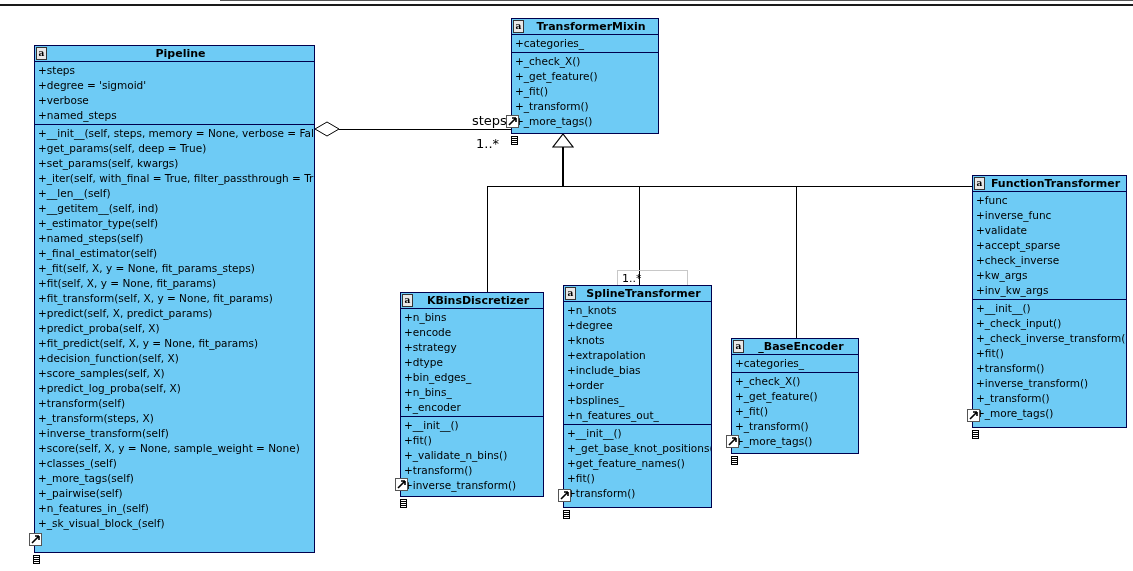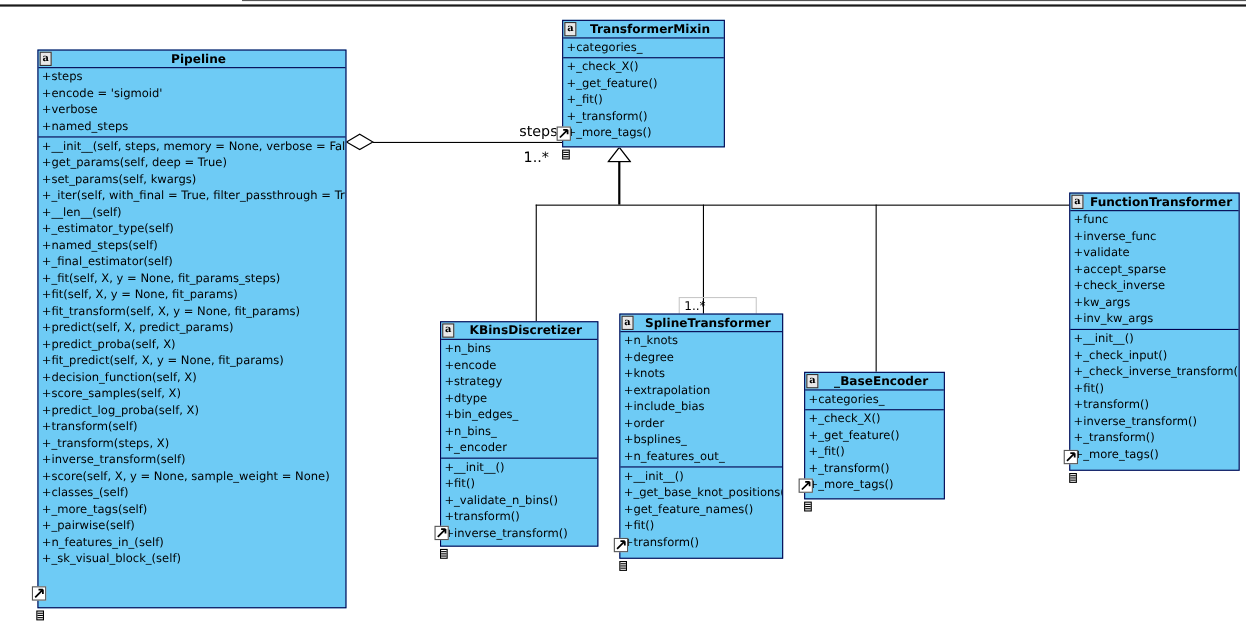--- a/index.html
+++ b/index.html
@@ -210,30 +210,31 @@
   <div class="mult-box" style="left:617px; top:270px; width:71px; height:59px;"></div>
   <div class="mult-label" style="left:622px; top:272px;">1..*</div>
 
   <div class="uml" id="box-pipeline" style="left:34px; top:45px; width:281px; height:508px;">
     <div class="uml-title">
       <span class="abadge">a</span>
       <span>Pipeline</span>
     </div>
     <div class="uml-section uml-attrs">
       <div class="uml-row">+steps</div>
-      <div class="uml-row">+encode = 'sigmoid'</div>
+      <div class="uml-row">+degree = 'sigmoid'</div>
       <div class="uml-row">+verbose</div>
       <div class="uml-row">+named_steps</div>
     </div>
     <div class="uml-section">
       <div class="uml-row">+__init__(self, steps, memory = None, verbose = False)</div>
       <div class="uml-row">+get_params(self, deep = True)</div>
       <div class="uml-row">+set_params(self, kwargs)</div>
       <div class="uml-row">+_iter(self, with_final = True, filter_passthrough = True)</div>
       <div class="uml-row">+__len__(self)</div>
+      <div class="uml-row">+__getitem__(self, ind)</div>
       <div class="uml-row">+_estimator_type(self)</div>
       <div class="uml-row">+named_steps(self)</div>
       <div class="uml-row">+_final_estimator(self)</div>
       <div class="uml-row">+_fit(self, X, y = None, fit_params_steps)</div>
       <div class="uml-row">+fit(self, X, y = None, fit_params)</div>
       <div class="uml-row">+fit_transform(self, X, y = None, fit_params)</div>
       <div class="uml-row">+predict(self, X, predict_params)</div>
       <div class="uml-row">+predict_proba(self, X)</div>
       <div class="uml-row">+fit_predict(self, X, y = None, fit_params)</div>
       <div class="uml-row">+decision_function(self, X)</div>

